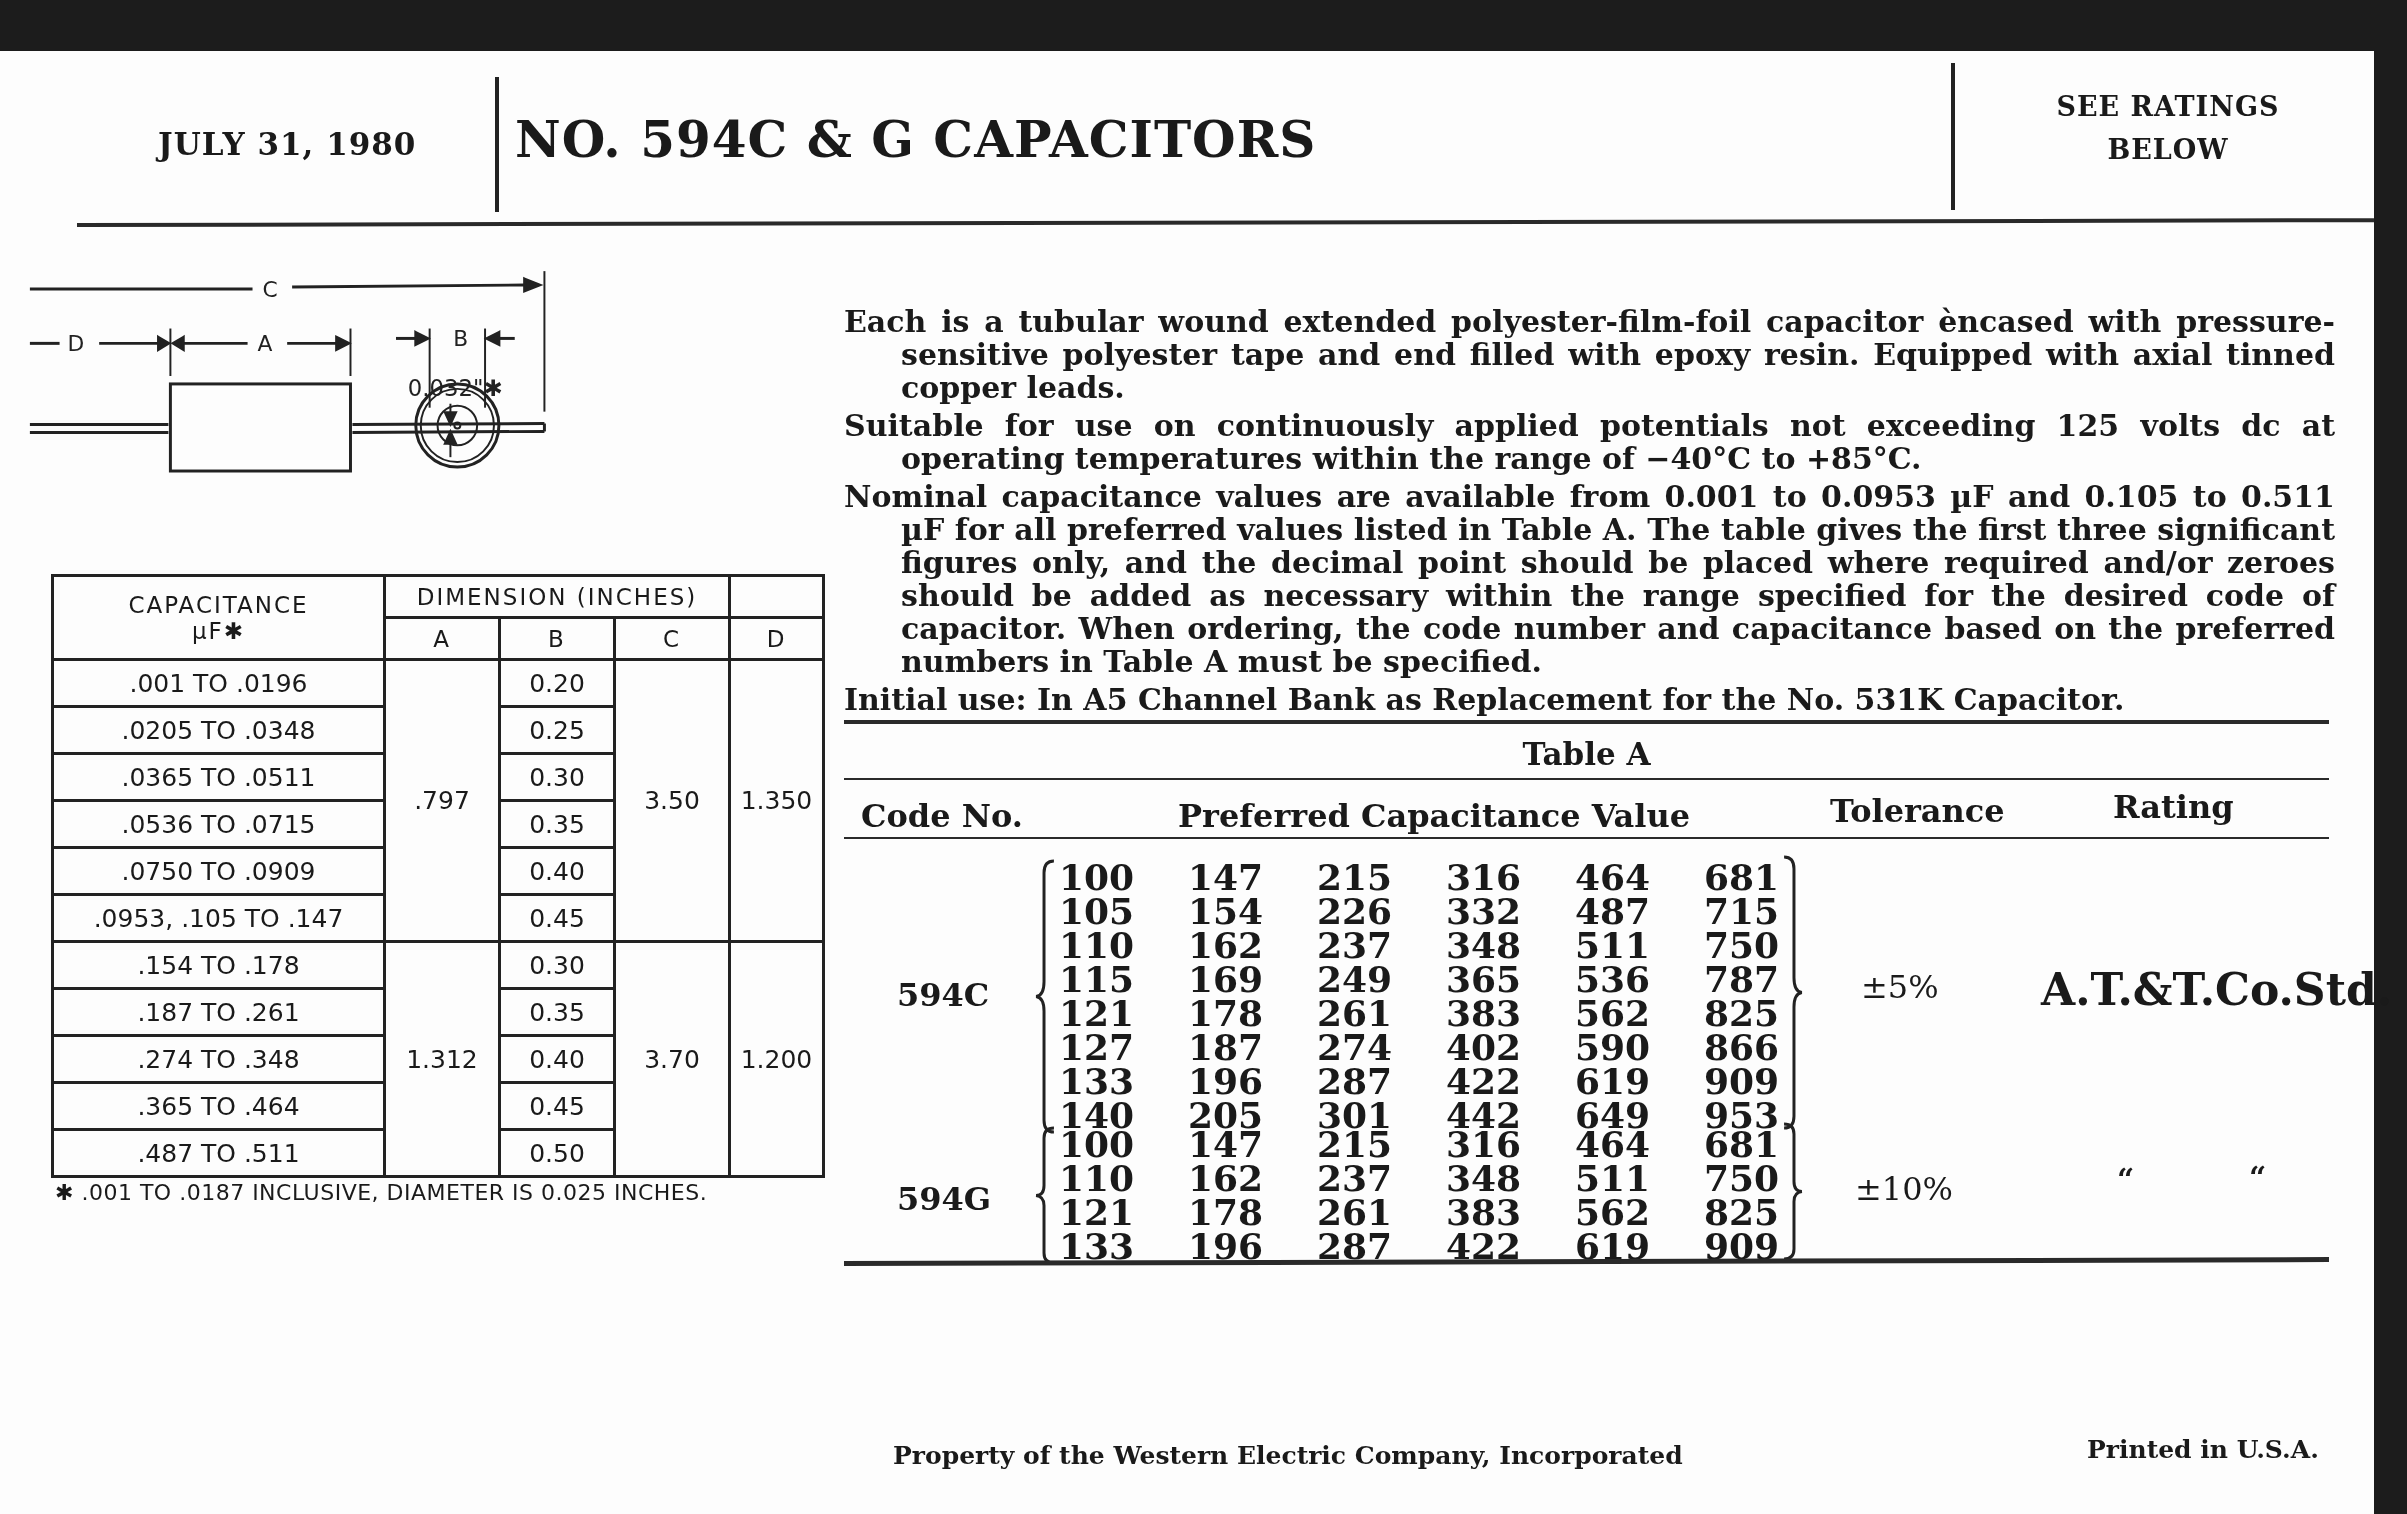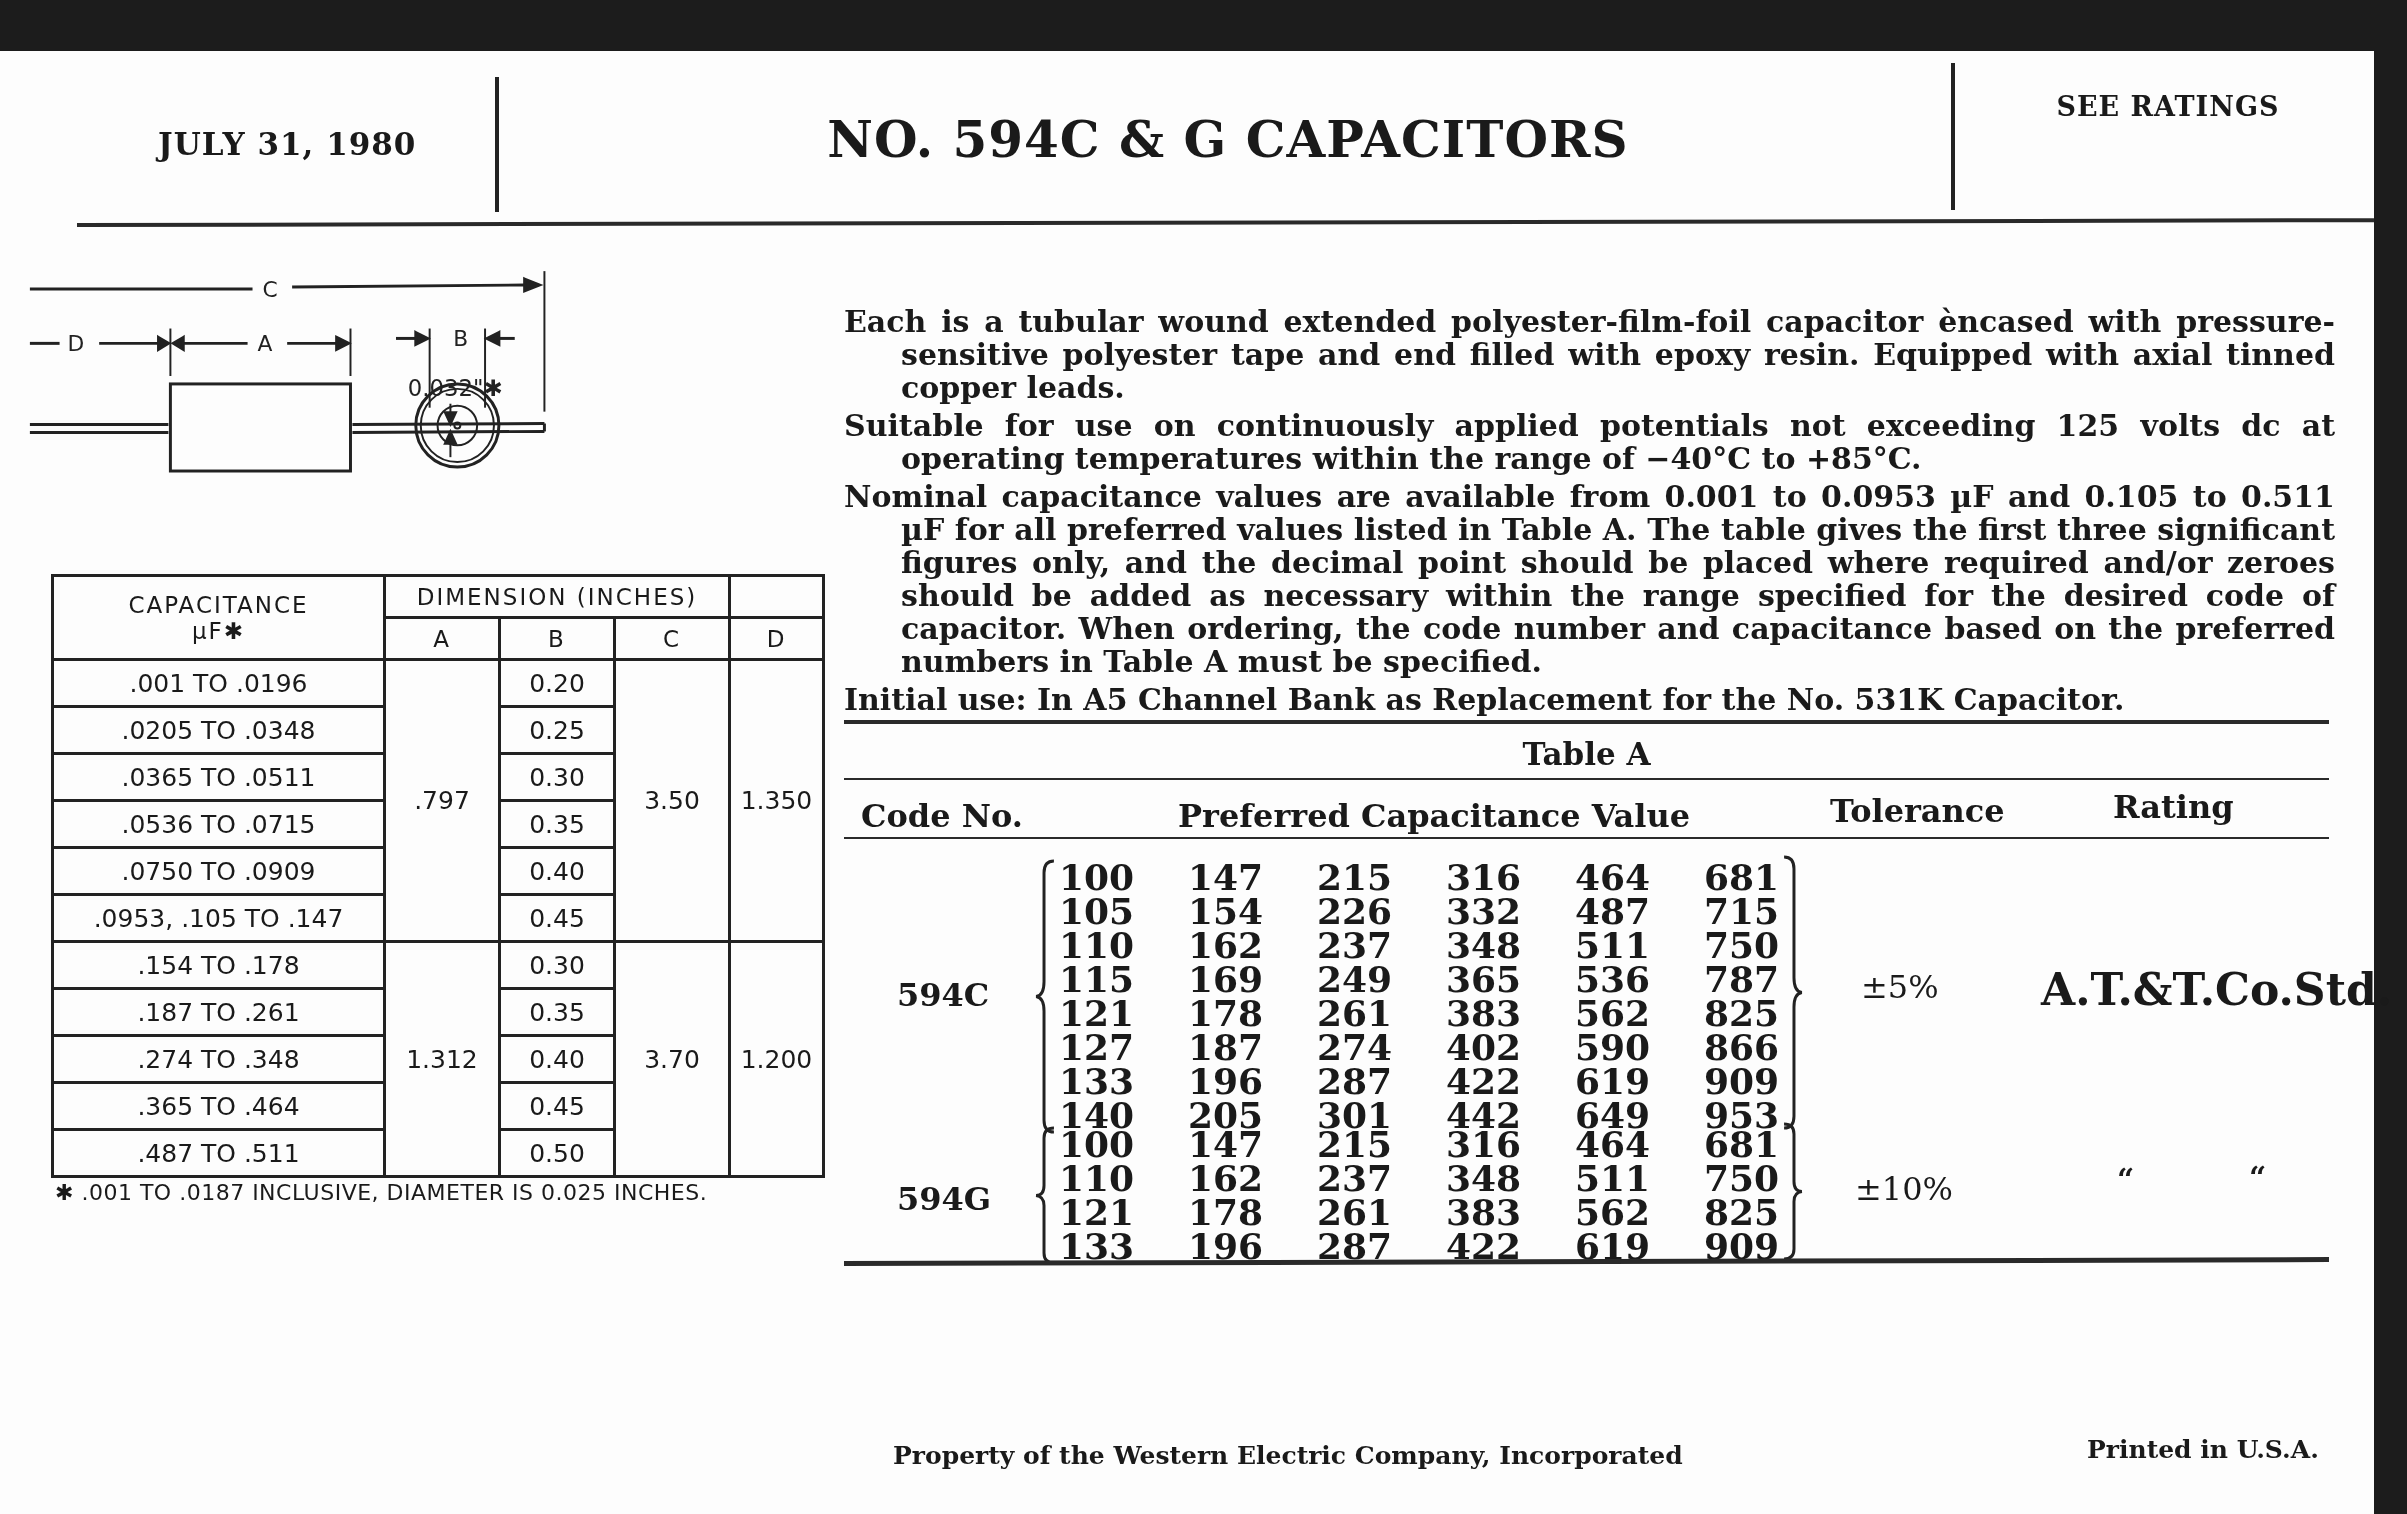--- a/index.html
+++ b/index.html
@@ -4,21 +4,21 @@
 <style>
   html, body { margin:0; padding:0; }
   body { width:2408px; height:1515px; position:relative; overflow:hidden; background:#1c1c1c; font-family:"DejaVu Serif", serif; color:#1a1a1a; }
   .sheet { position:absolute; left:0; top:51px; width:2374px; height:1463px; background:#fdfdfd; }
   .abs { position:absolute; }
   .serif-b { font-family:"DejaVu Serif", serif; font-weight:bold; }
 
   
   .hdr-date { left:158px; top:75px; font-size:31px; letter-spacing:1px; }
   .vdiv { width:4px; background:#222; }
-  .hdr-title { left:515px; width:1426px; top:59px; text-align:center; font-size:50px; letter-spacing:1px; }
+  .hdr-title { left:515px; width:1426px; top:59px; font-size:50px; letter-spacing:1px; }
   .hdr-right { left:1965px; width:406px; top:34px; text-align:center; font-size:27px; line-height:43px; letter-spacing:1px; }
   .rule { background:#2a2a2a; }
 
   
   table.dim { position:absolute; left:51px; top:523px; border-collapse:collapse; font-family:"DejaVu Sans", sans-serif; font-size:25px; }
   table.dim td, table.dim th { border:3px solid #222; text-align:center; padding:0; font-weight:normal; }
   table.dim th { font-size:23px; letter-spacing:2px; }
   .footnote { left:55px; top:1129px; font-size:22px; font-family:"DejaVu Sans", sans-serif; letter-spacing:0.5px; }
 
   
@@ -36,20 +36,21 @@
 <body>
 
 <div class="sheet">
 
   <div class="abs serif-b hdr-date">JULY 31, 1980</div>
   <div class="abs vdiv" style="left:495px; top:26px; height:135px;"></div>
   <div class="abs serif-b hdr-title">NO. 594C &amp; G CAPACITORS</div>
   <div class="abs vdiv" style="left:1951px; top:12px; height:147px;"></div>
   <div class="abs serif-b hdr-right">
     <div>SEE RATINGS</div>
+    <div>BELOW</div>
   </div>
   <div class="abs rule" style="left:77px; top:172px; width:2297px; height:4px; transform:rotate(-0.12deg); transform-origin:left;"></div>
 
   <svg class="abs" style="left:20px; top:208px;" width="752" height="238" viewBox="0 0 760 240">
     <g stroke="#222" fill="none" stroke-width="3">
 
       <line x1="10" y1="30" x2="235" y2="30"></line>
       <line x1="275" y1="28" x2="510" y2="26"></line>
       <polygon points="510,20 525,26 510,32" fill="#222"></polygon>
       <line x1="530" y1="12" x2="530" y2="154" stroke-width="2"></line>

